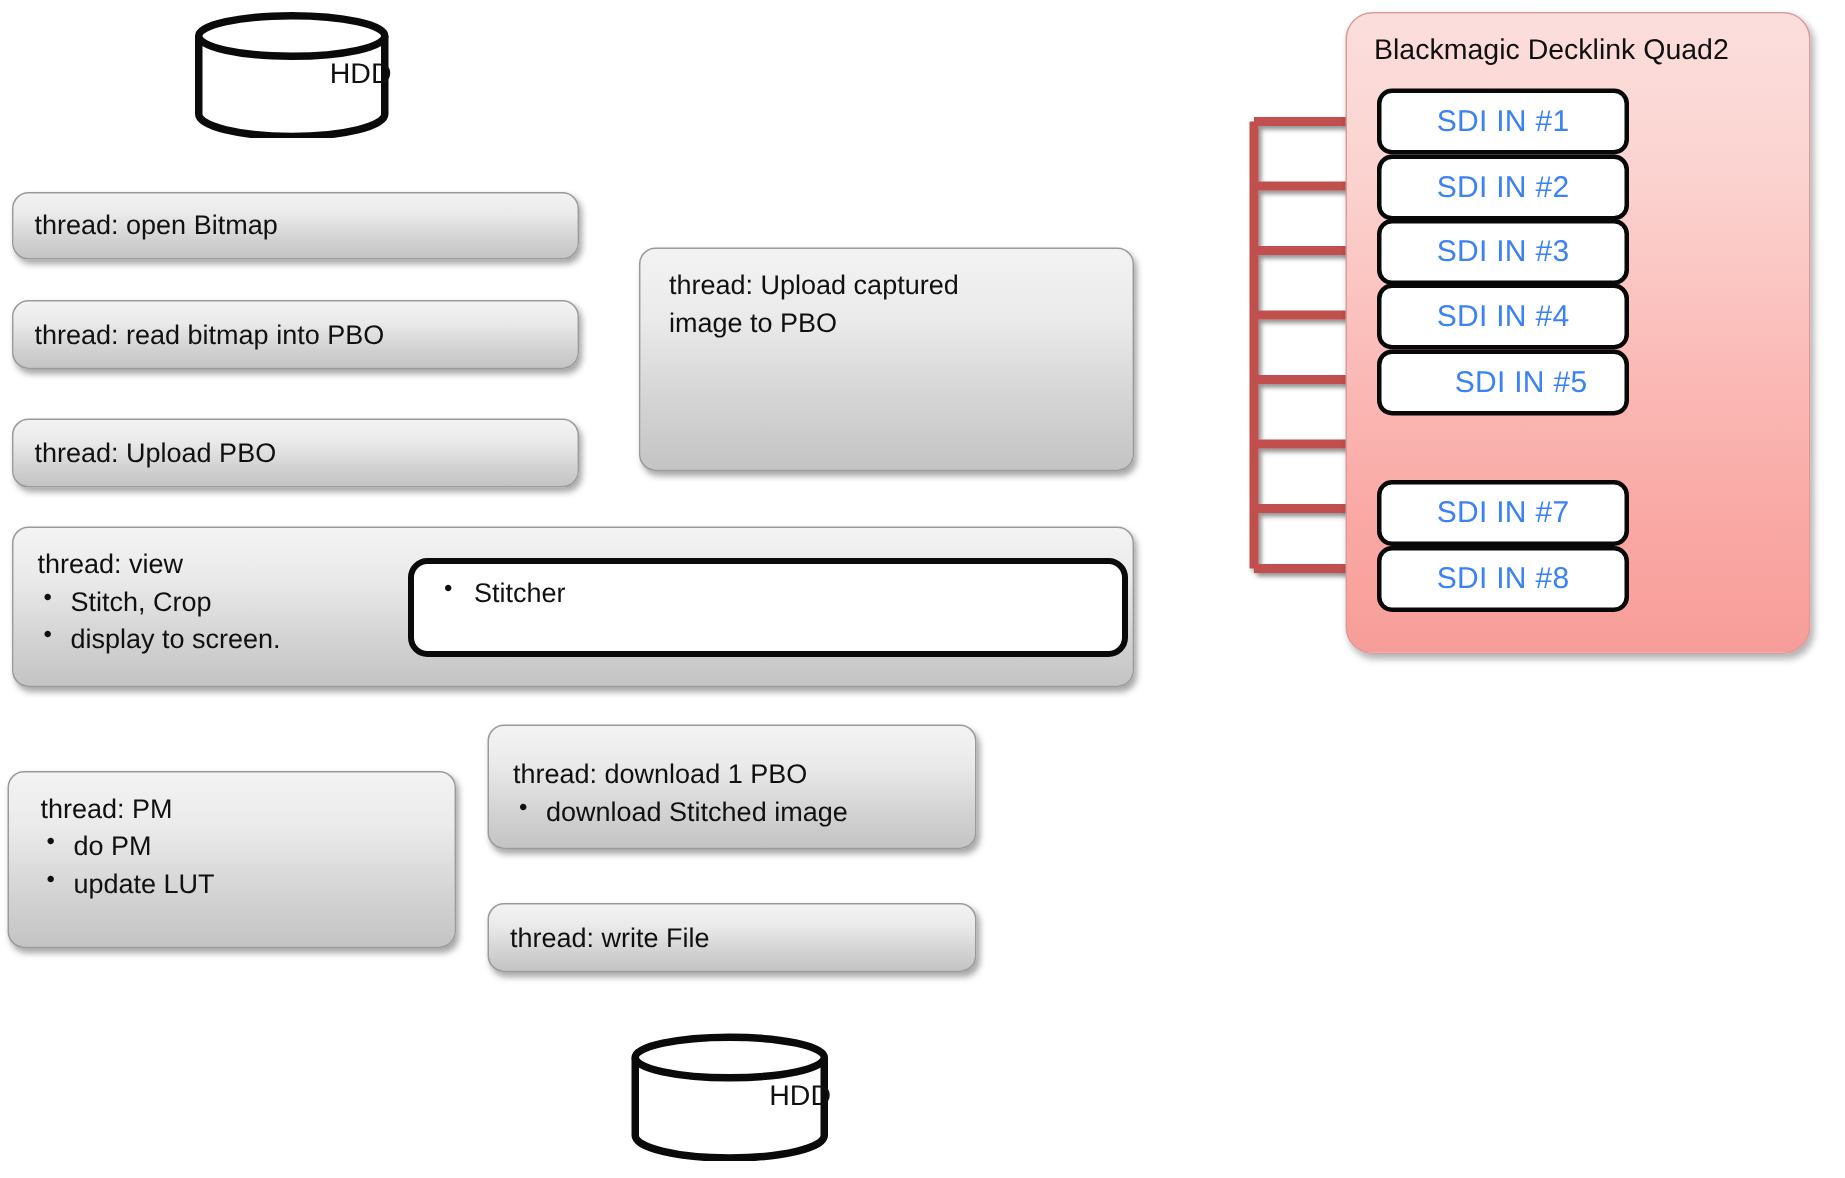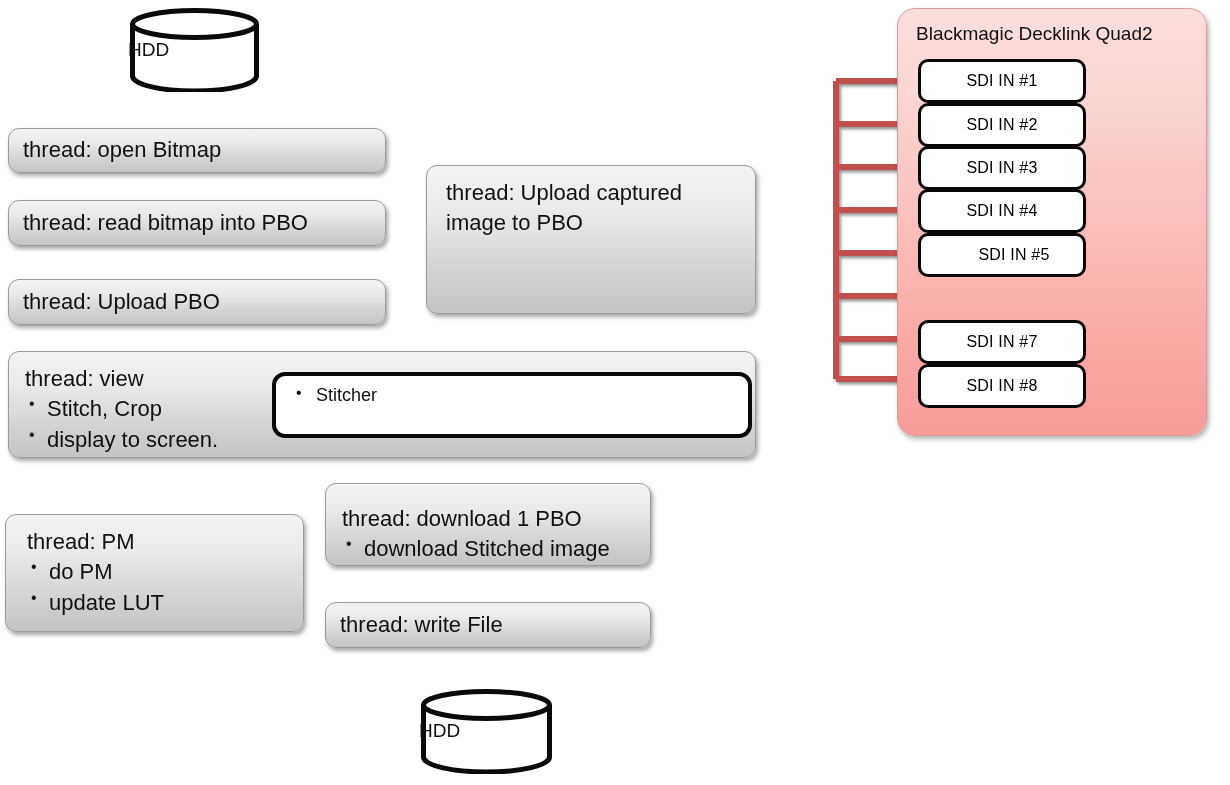--- a/index.html
+++ b/index.html
@@ -25,21 +25,21 @@
   
   .gbox{
     position:absolute;
     z-index:10;
     box-sizing:border-box;
     border:1px solid #9a9a9a;
     border-radius:11px;
     background:linear-gradient(to bottom,#f3f3f3 0%,#eaeaea 32%,#d2d2d2 72%,#c4c4c4 100%);
     box-shadow:2px 3px 4px rgba(0,0,0,0.35);
     color:#101010;
-    font-size:22px;
+    font-size:18px;
     line-height:1.38;
     padding:9px 14px;
   }
   .gbox.center-v{display:flex;flex-direction:column;justify-content:center;padding-top:0;padding-bottom:0;}
 
   .blist{margin:0;padding:0;list-style:none;}
   .blist li{
     position:relative;
     padding-left:22px;
     white-space:nowrap;
@@ -69,21 +69,21 @@
   .stitcher .blist li{padding-left:24px;}
 
   
   .hdd{
     position:absolute;
     z-index:10;
   }
   .hdd .hlabel{
     position:absolute;
     width:100%;
-    text-align:left;
+    text-align:right;
     font-size:19px;
     color:#101010;
     top:50%;
     transform:translateY(-48%);
   }
 
   
   .bmpanel{
     position:absolute;
     z-index:5;
@@ -103,22 +103,22 @@
   .sdi{
     position:absolute;
     z-index:22;
     box-sizing:border-box;
     background:#ffffff;
     border:3.5px solid #080808;
     border-radius:10px;
     display:flex;
     align-items:center;
     justify-content:center;
-    font-size:16px;
-    color:#000000;
+    font-size:20px;
+    color:#3b82f6;
     letter-spacing:.2px;
   }
 </style>
 </head>
 <body>
 
 <div id="stage">
 
   <svg class="layer under" viewBox="0 0 1230 785">
     <defs>

